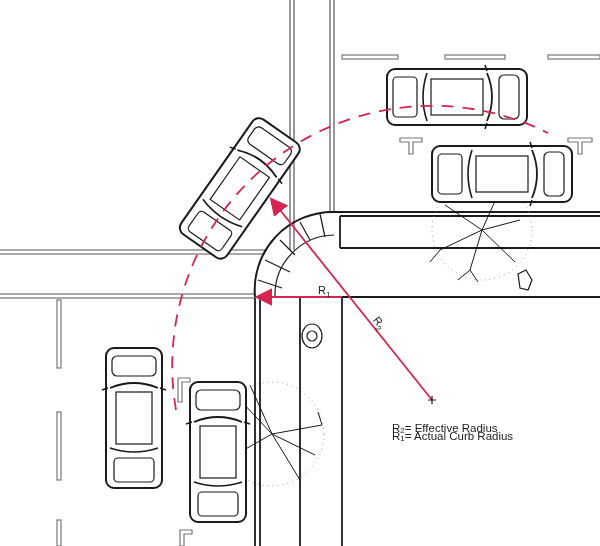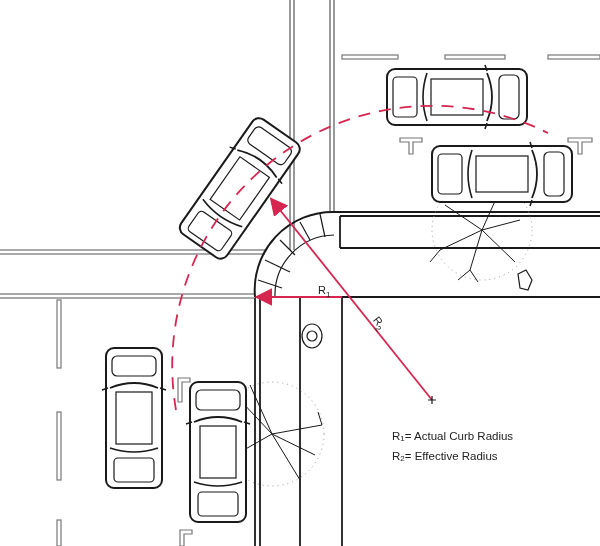--- a/index.html
+++ b/index.html
@@ -115,15 +115,15 @@
 <div class="lbl" style="left:318px;top:284px;">
   <span>R</span><sub style="font-size:8px;">1</sub>
 </div>
 <div class="lbl" style="left:372px;top:316px;transform:rotate(52deg);">
   <span>R</span><sub style="font-size:8px;">2</sub>
 </div>
 
 <div class="legend" style="top:430px;">
   <span>R</span><sub>1</sub><span>= Actual Curb Radius</span>
 </div>
-<div class="legend" style="top:450px;">
+<div class="legend" style="top:422px;">
   <span>R</span><sub>2</sub><span>= Effective Radius</span>
 </div>
 
 </body></html>

